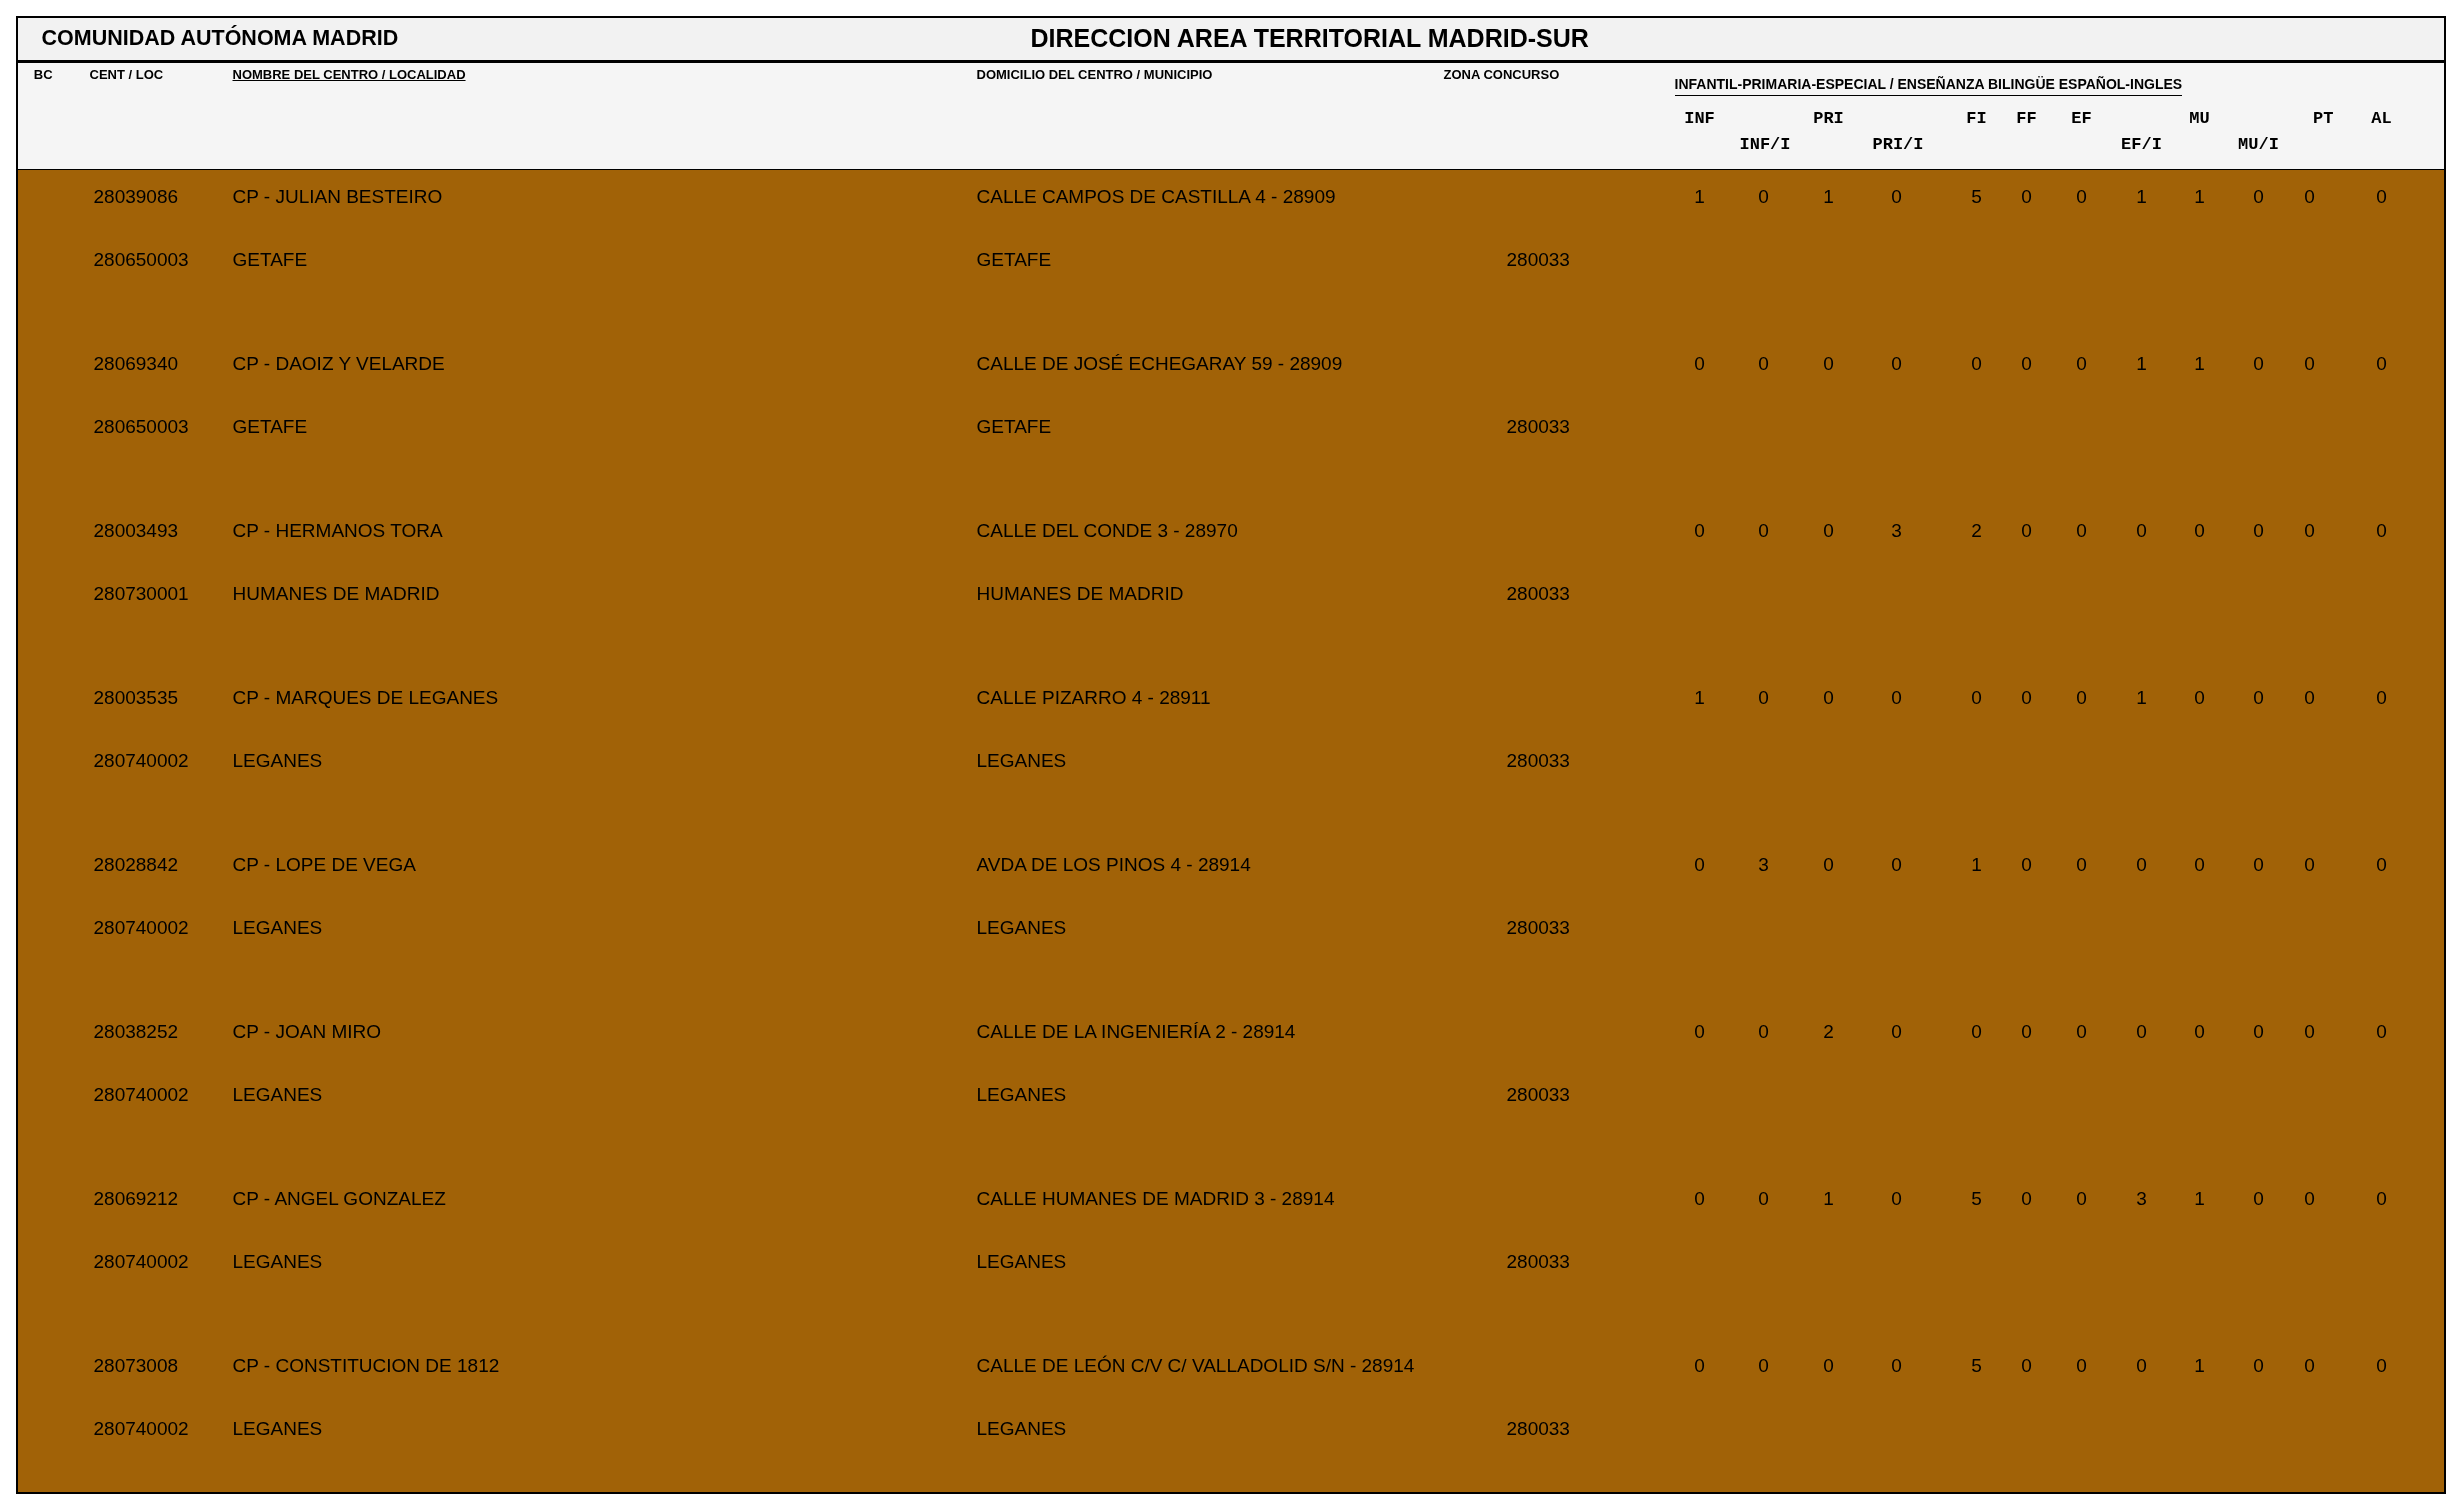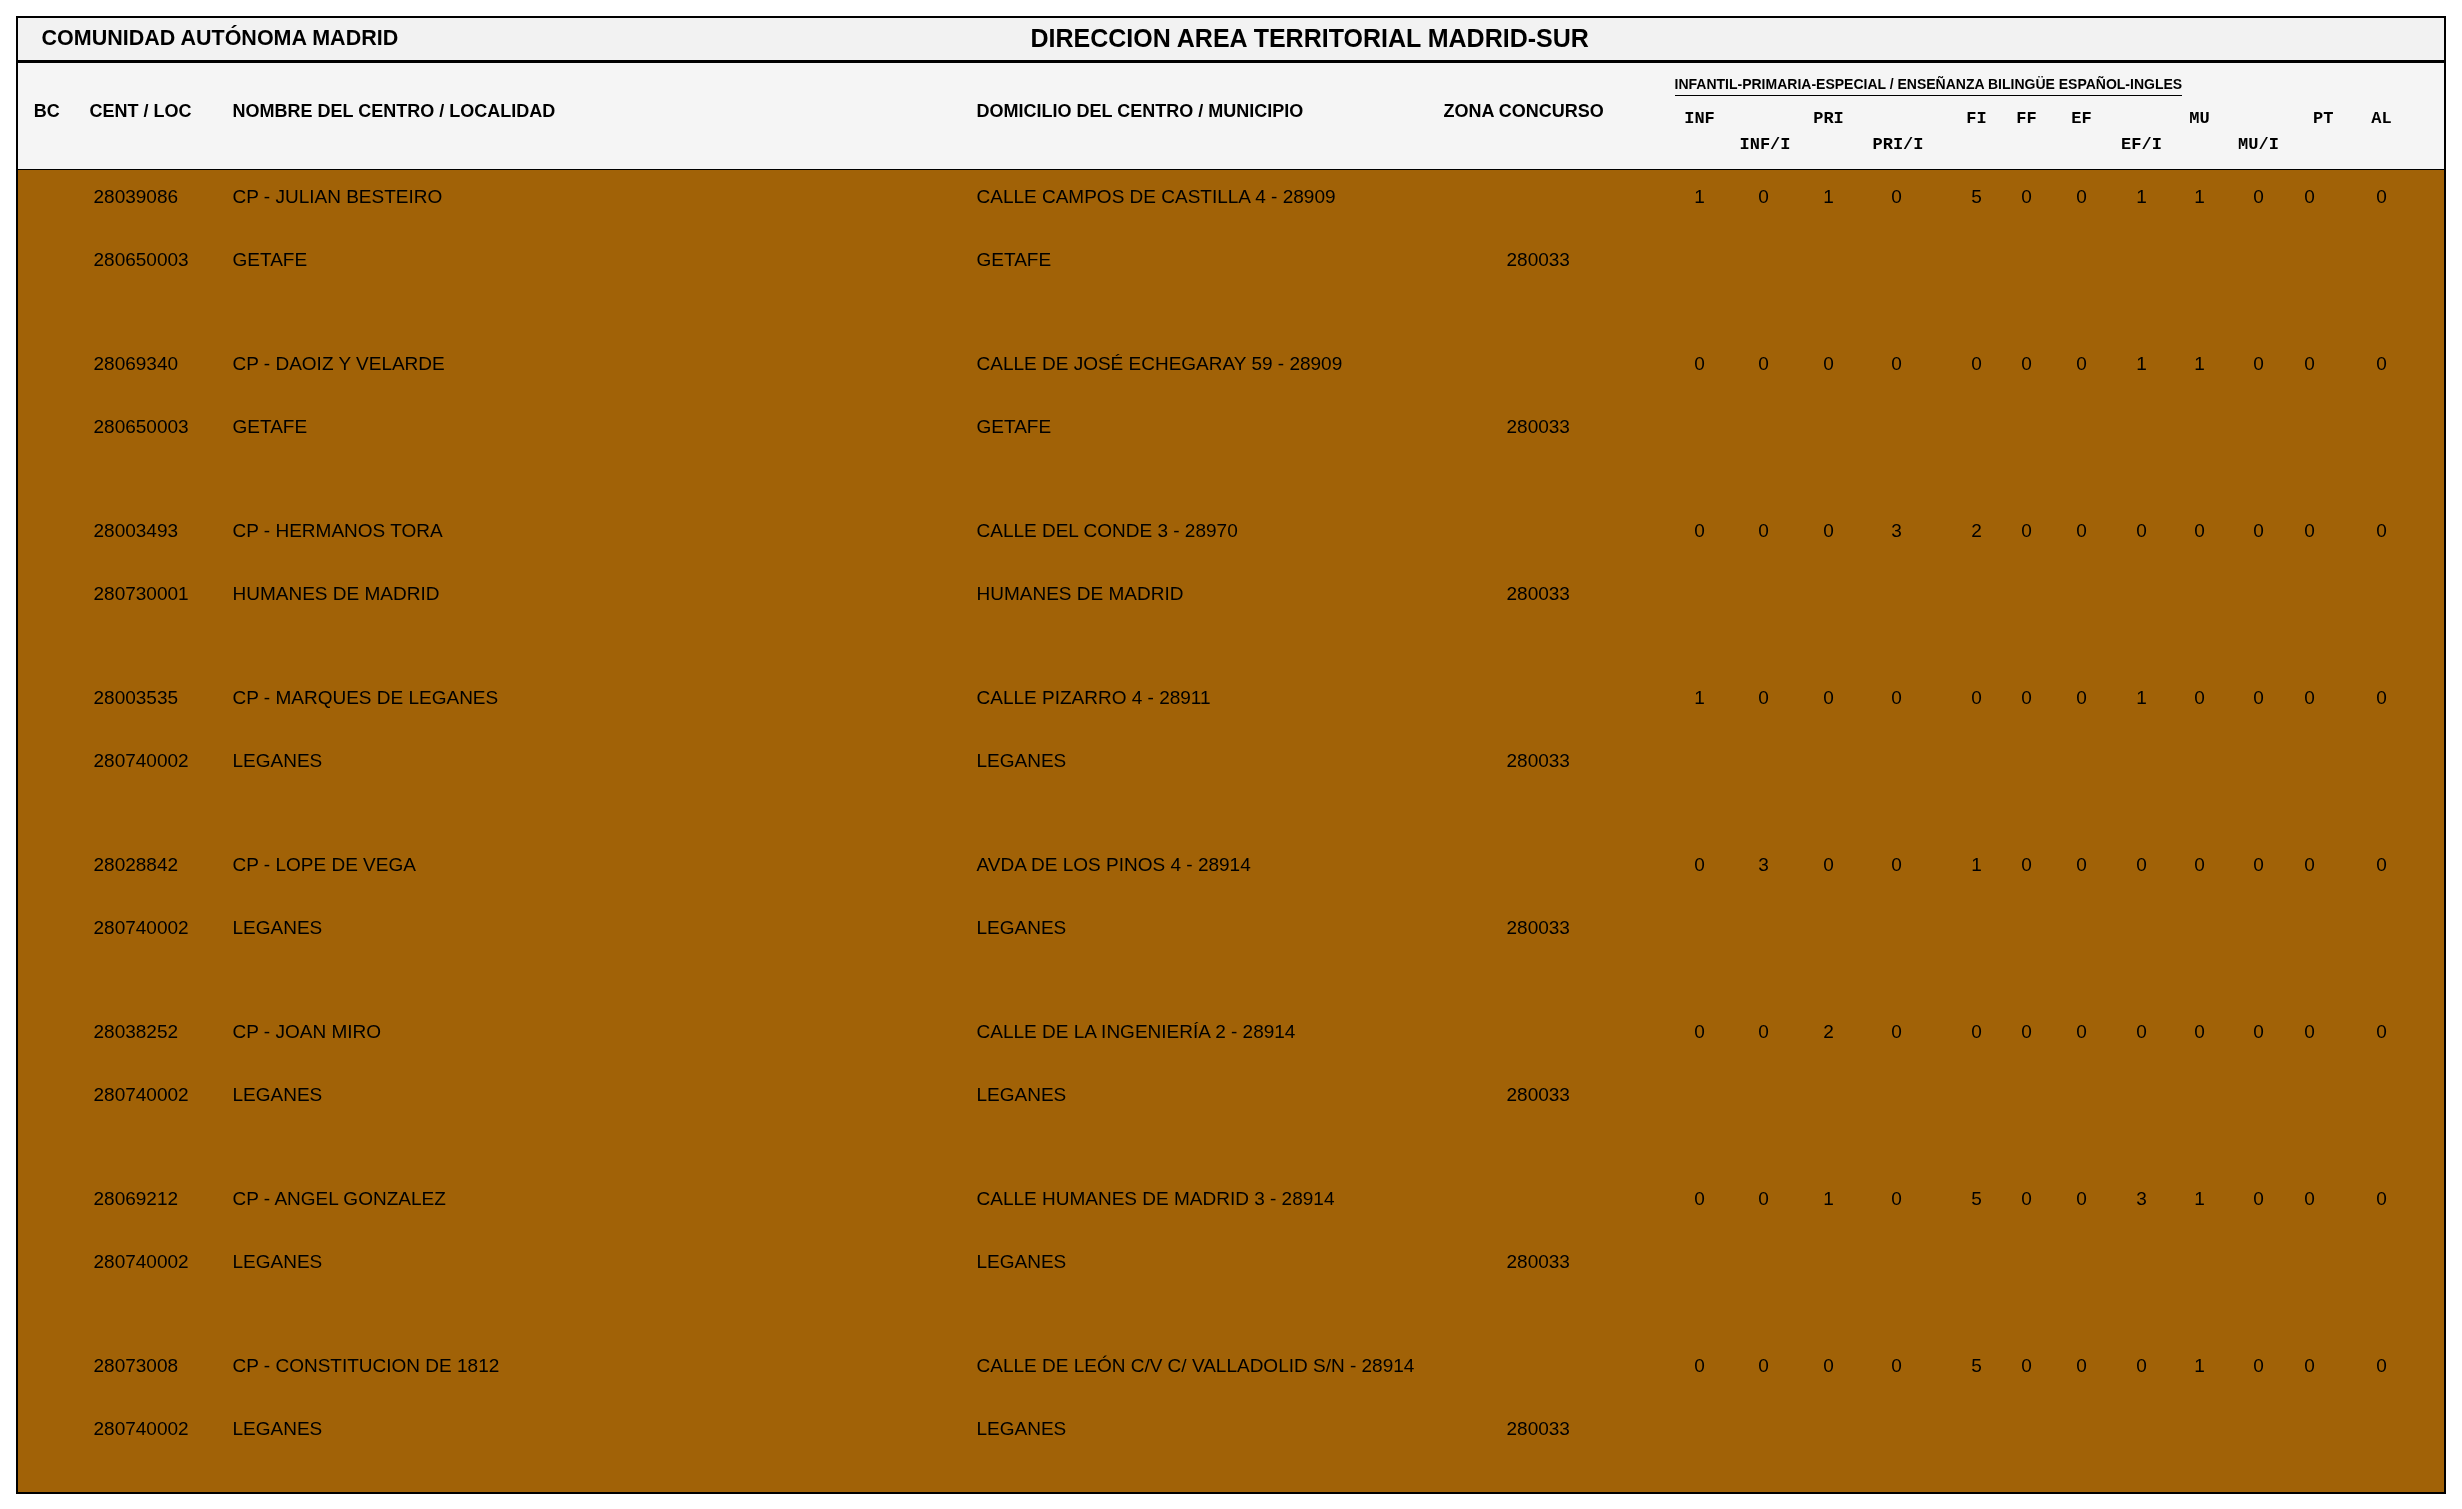--- a/index.html
+++ b/index.html
@@ -16,24 +16,24 @@
     position:absolute;left:0;top:0;width:100%;height:45px;
     background:#f2f2f2;border-bottom:3.4px solid #000;box-sizing:border-box;
   }
   .band1 .region{position:absolute;left:24px;top:0;line-height:41px;font-size:21.5px;font-weight:bold;}
   .band1 .direction{position:absolute;left:1013px;top:0;line-height:41px;font-size:25px;font-weight:bold;}
   
   .band2{
     position:absolute;left:0;top:45px;width:100%;height:107px;
     background:#f5f5f5;border-bottom:1.7px solid #000;box-sizing:border-box;
   }
-  .colh{position:absolute;top:38px;font-size:18px;font-weight:bold;white-space:nowrap;}
+  .colh{position:absolute;top:4px;font-size:13px;font-weight:bold;white-space:nowrap;}
   .colh.bc{left:16.3px;}
   .colh.cent{left:72px;}
-  .colh.nombre{left:215px;}
+  .colh.nombre{left:215px;text-decoration:underline;}
   .colh.domicilio{left:959px;}
   .colh.zona{left:1426px;}
   .grouph{
     position:absolute;left:1657px;top:13.8px;font-size:14px;font-weight:bold;
     white-space:nowrap;display:inline-block;border-bottom:1.7px solid #000;padding-bottom:2.6px;
   }
   .sub{position:absolute;font-size:17px;font-weight:bold;width:48px;text-align:center;white-space:nowrap;font-family:Liberation Mono, monospace;}
   .sub.r1{top:46px;}
   .sub.r2{top:72px;}
   

